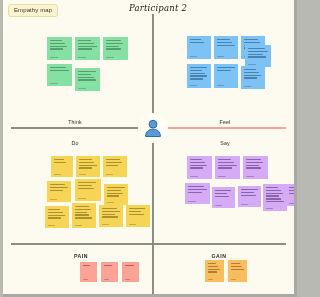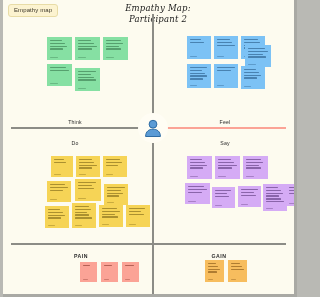--- a/index.html
+++ b/index.html
@@ -118,21 +118,20 @@
   .o .ln,.o .foot{background:#74470d;}
 </style>
 </head>
 <body>
 
 <div class="board">
 
   <div class="badge">Empathy map</div>
 
   <div class="title">
-    <div>Empathy Map:</div>
     <div>Participant 2</div>
   </div>
 
   <div class="hdiv l" style="top:127px;"></div>
   <div class="hdiv r" style="top:127px;"></div>
   <div class="hdiv-full" style="top:243px;"></div>
   <div class="vdiv" style="top:14px;height:100px;"></div>
   <div class="vdiv" style="top:143px;height:151px;"></div>
 
   <div class="avatar-wrap">

